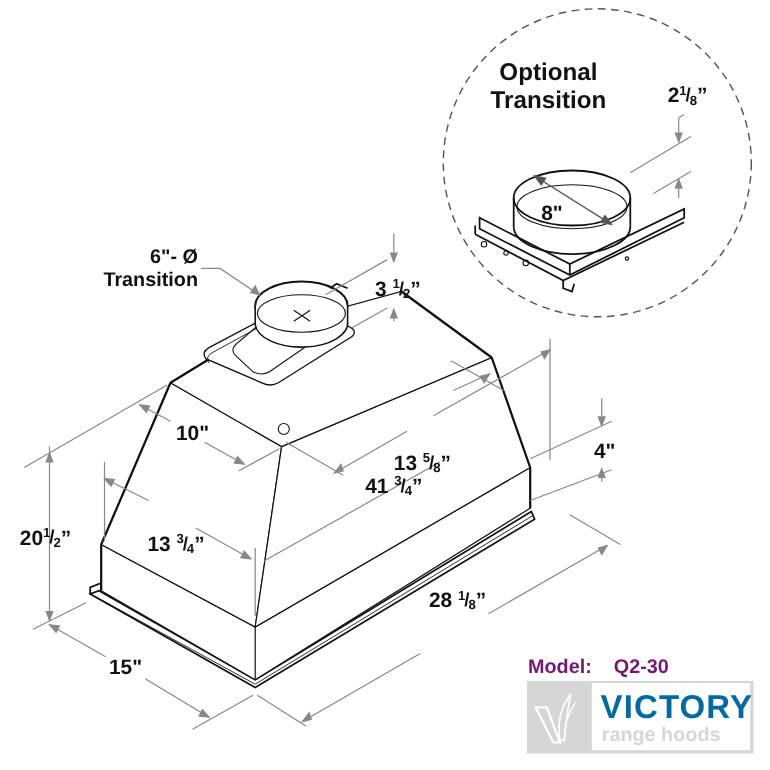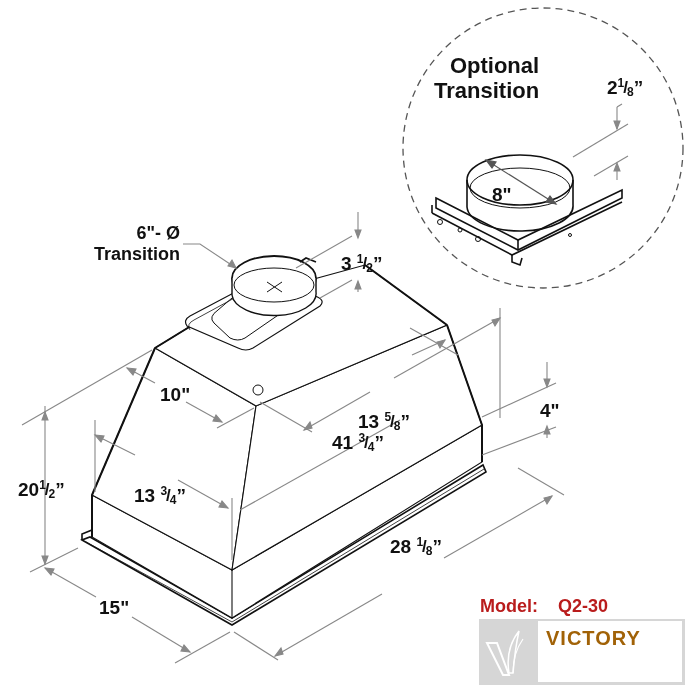--- a/index.html
+++ b/index.html
@@ -6,25 +6,25 @@
   body { width:700px; height:700px; position:relative; overflow:hidden; font-family:"Liberation Sans", sans-serif; }
   svg { position:absolute; left:0; top:0; }
   .lbl { position:absolute; font-weight:bold; color:#111; font-family:"Liberation Sans", sans-serif; white-space:nowrap; line-height:1; }
   .dim { font-size:19px; }
   .frac { display:inline-block; font-size:12px; position:relative; }
   .frac .n { position:relative; top:-7px; }
   .frac .s { font-size:17px; position:relative; top:-1px; margin:0 -1px; }
   .frac .d { position:relative; top:2px; }
   .title { font-size:22px; text-align:center; }
   .callout { font-size:18px; text-align:right; }
-  .model { position:absolute; left:480px; top:596px; font-weight:bold; font-size:18px; color:#b91c1c; font-family:"Liberation Sans", sans-serif; }
+  .model { position:absolute; left:480px; top:596px; font-weight:bold; font-size:18px; color:#701a75; font-family:"Liberation Sans", sans-serif; }
   .model span + span { margin-left:20px; }
   .logo { position:absolute; left:479px; top:619px; width:206px; width:206px; height:66px; background:#d6d6d6; }
   .logo-inner { position:absolute; left:59px; top:2px; right:3px; bottom:3px; background:#fff; }
-  .logo-brand { position:absolute; left:8px; top:6px; font-size:20px; font-weight:bold; color:#a16207; letter-spacing:1px; }
+  .logo-brand { position:absolute; left:8px; top:6px; font-size:30px; font-weight:bold; color:#0369a1; letter-spacing:1px; }
   .logo-sub { position:absolute; left:9px; top:37px; font-size:18px; font-weight:bold; color:#d6d6d6; }
 </style>
 </head>
 <body>
 
 <svg width="700" height="700" viewBox="0 0 700 700">
 
   <circle cx="543" cy="148" r="140" fill="none" stroke="#555" stroke-width="1.3" stroke-dasharray="7,5"></circle>
 
   <g fill="none" stroke="#111" stroke-width="1.6">
@@ -153,21 +153,21 @@
 
     <line x1="234" y1="632" x2="278" y2="660"></line>
     <line x1="275" y1="656" x2="382" y2="594"></line>
     <polygon points="275,656 283,654 281,648"></polygon>
     <line x1="444" y1="558" x2="552" y2="496"></line>
     <polygon points="552,496 544,498 547,504"></polygon>
     <line x1="518" y1="468" x2="564" y2="495"></line>
   </g>
 </svg>
 
-<div class="lbl title" style="left:434px; top:55px;text-align:right;">
+<div class="lbl title" style="left:446px; top:55px;">
   <div>Optional</div>
   <div style="margin-top:3px;">Transition</div>
 </div>
 <div class="lbl dim" style="left:607px; top:78px;">
   <span>2</span><span class="frac"><span class="n">1</span><span class="s">/</span><span class="d">8</span></span>”
 </div>
 <div class="lbl dim" style="left:492px; top:185px;">8"</div>
 
 <div class="lbl callout" style="left:82px; top:224px; width:98px;">
   <div>6"- Ø</div>
@@ -201,14 +201,15 @@
 </div>
 
 <div class="logo">
   <svg width="58" height="66" viewBox="0 0 58 66" style="position:absolute; left:0; top:0;">
     <path d="M8 24 L18 24 L30 56 L24 56 Z" fill="none" stroke="#fff" stroke-width="2"></path>
     <path d="M30 54 Q26 30 40 12 Q36 30 34 54 Z" fill="none" stroke="#fff" stroke-width="1.5"></path>
     <path d="M34 54 Q34 34 44 20" fill="none" stroke="#fff" stroke-width="1.2"></path>
   </svg>
   <div class="logo-inner">
     <div class="logo-brand">VICTORY</div>
+    <div class="logo-sub">range hoods</div>
   </div>
 </div>
 
 </body></html>

